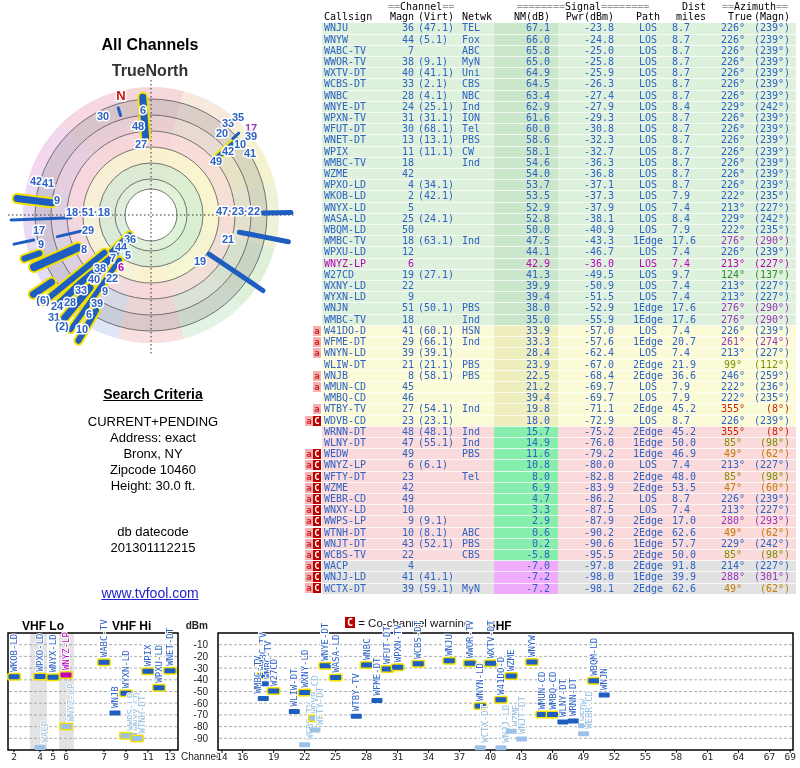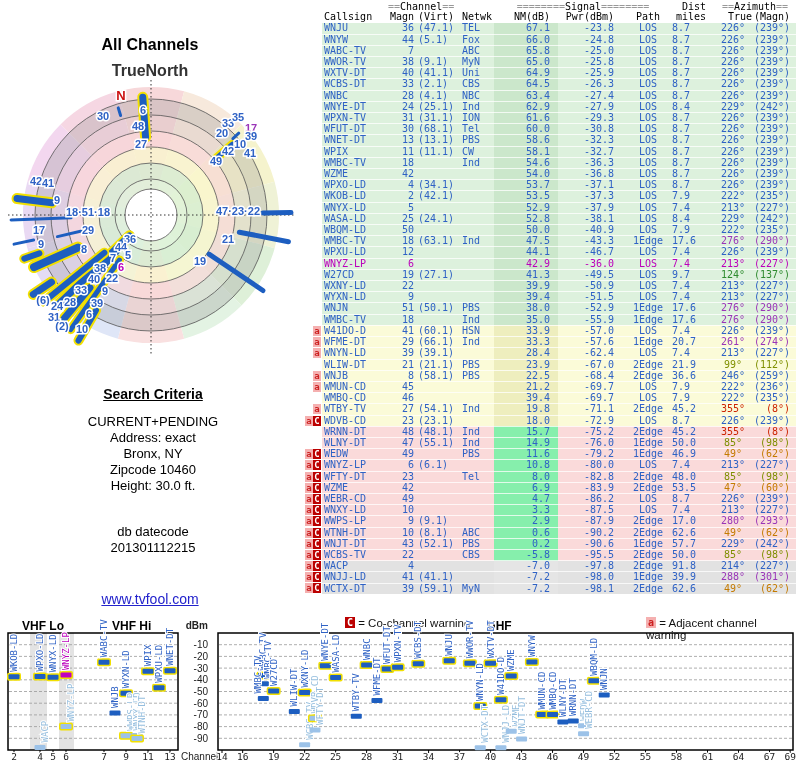--- a/index.html
+++ b/index.html
@@ -15,21 +15,21 @@
   .rl{font:bold 11px "Liberation Sans",sans-serif;fill:#2f62c5;stroke:#fff;stroke-width:3px;
     paint-order:stroke;text-anchor:middle;}
   .rl.m{fill:#bb00bb}.rl.p{fill:#9a35b8}
   .nlab{font:bold 13px "Liberation Sans",sans-serif;fill:#cc1111;stroke:#fff;stroke-width:3px;
     paint-order:stroke;text-anchor:middle;}
 
   #criteria{position:absolute;left:3px;top:386px;width:300px;text-align:center;color:#000;
     font-size:13px;line-height:16px;}
   #criteria .ct{font-weight:bold;text-decoration:underline;font-size:14px;margin-bottom:12px;}
   #criteria .gap{height:30px;}
-  #site-link{position:absolute;left:0;top:585px;width:300px;text-align:center;font-size:14px;margin-top:6px;}
+  #site-link{position:absolute;left:0;top:585px;width:300px;text-align:center;font-size:14px;}
   #site-link a{color:#2222cc;text-decoration:underline;cursor:pointer;}
 
   
   #tablewrap{position:absolute;left:302px;top:2px;width:496px;}
   table{border-collapse:collapse;table-layout:fixed;width:494px;}
   td,th{font-family:"DejaVu Sans Mono","Liberation Mono",monospace;font-size:10px;
     line-height:10.2px;height:10.2px;padding:0;white-space:nowrap;overflow:visible;
     border-top:1px solid rgba(255,255,255,0.75);}
   th{color:#000;font-weight:normal;background:#fff;border-top:none;}
   td{color:#2f62c5;}
@@ -48,21 +48,21 @@
   td.ne{text-align:left;padding-left:6px;}
   td.nm{text-align:right;padding-right:8px;margin-left:36px;}
   td.pw{text-align:right;padding-right:10px;margin-left:32px;}
   td.pa{text-align:center;}
   td.mi{text-align:left;padding-right:8px;}
   td.tr{text-align:center;padding-right:2px;}
   td.mg{text-align:right;padding-right:6px;}
   tr.band-g td{background:#ddf1dd}  tr.band-g td.nm{background:#cbe7cb}
   tr.band-y td{background:#fbfbd8}  tr.band-y td.nm{background:#eeeebe}
   tr.band-p td{background:#fadada}  tr.band-p td.nm{background:#86efac}
-  tr.band-x td{background:#e2e2e2}  tr.band-x td.nm{background:#e5e5e5}
+  tr.band-x td{background:#e2e2e2}  tr.band-x td.nm{background:#f0abfc}
   tr.magrow td{color:#bb00bb;}
   td.az-b{color:#2f62c5}td.az-pu{color:#9a35b8}td.az-r{color:#cc2200}
   td.az-o{color:#c47a00}td.az-ol{color:#7e8f00}td.az-gr{color:#2e8b2e}
 
   
   #bottom-box{position:absolute;left:0;top:612px;width:800px;height:156px;}
   .blab{font:9px "DejaVu Sans Mono",monospace;fill:#2f62c5;stroke:#fff;stroke-width:2px;
     paint-order:stroke;}
   .blab.w{fill:#95bede}.blab.m{fill:#bb00bb}
   .axn{font:9.5px "DejaVu Sans Mono",monospace;fill:#222;text-anchor:middle;stroke:#fff;
@@ -903,24 +903,20 @@
             <td class="tr az-o">49°</td>
             <td class="mg az-o">(62°)</td>
           </tr>
         </tbody>
     </table>
   </div>
 
   <div class="legend" style="left:345px;top:617px">
     <span class="wc">C</span>
     <span>= Co-channel warning</span>
-  </div>
-  <div class="legend" style="left:646px;top:617px">
-    <span class="wa">a</span>
-    <span>= Adjacent channel warning</span>
   </div>
   <div class="bandlab" style="left:22px;top:619px">VHF Lo</div>
   <div class="bandlab" style="left:112px;top:619px">VHF Hi</div>
   <div class="bandlab" style="left:487px;top:619px">UHF</div>
 
   <svg id="bottom-box" viewBox="0 0 800 156" width="800" height="156">
       <rect x="30" y="21" width="17" height="117" fill="#e3e3e3"></rect>
       <rect x="59" y="21" width="15" height="117" fill="#e3e3e3"></rect>
       <line x1="9" y1="32.7" x2="177" y2="32.7" stroke="#999" stroke-width="0.8" stroke-dasharray="3,2"></line>
       <line x1="219" y1="32.7" x2="792" y2="32.7" stroke="#999" stroke-width="0.8" stroke-dasharray="3,2"></line>

